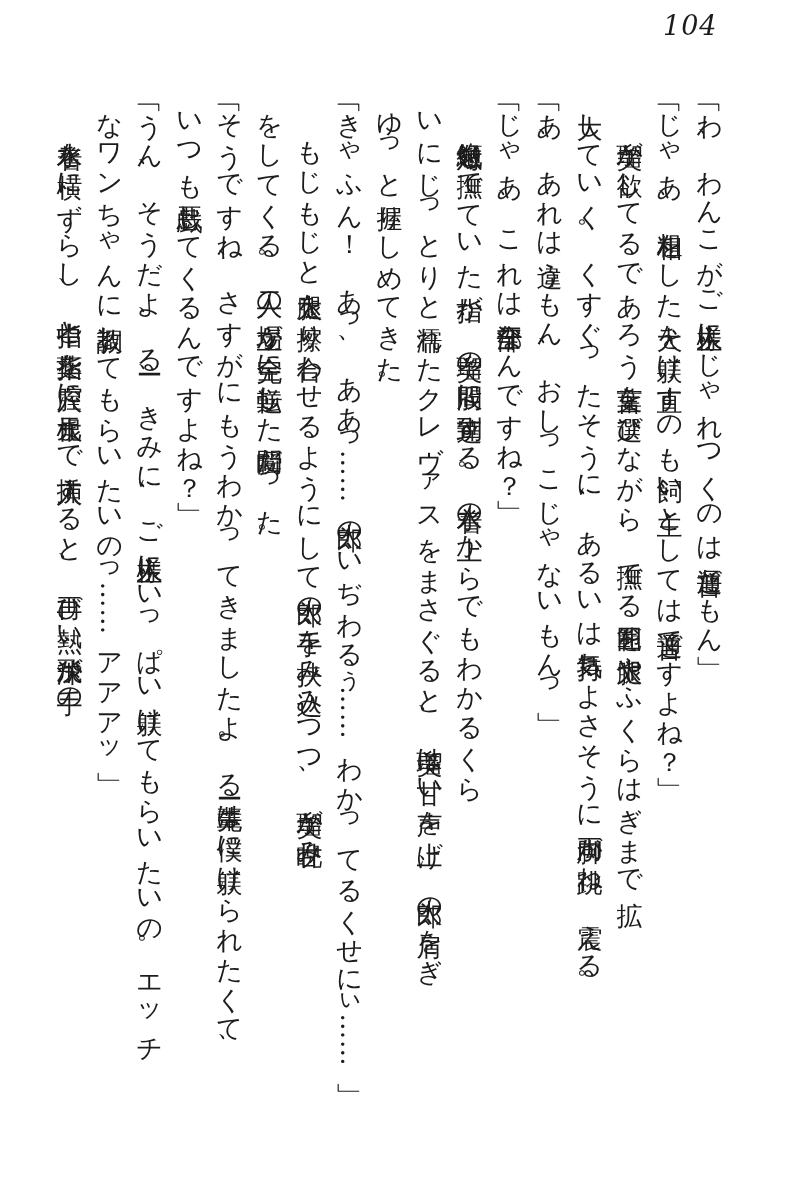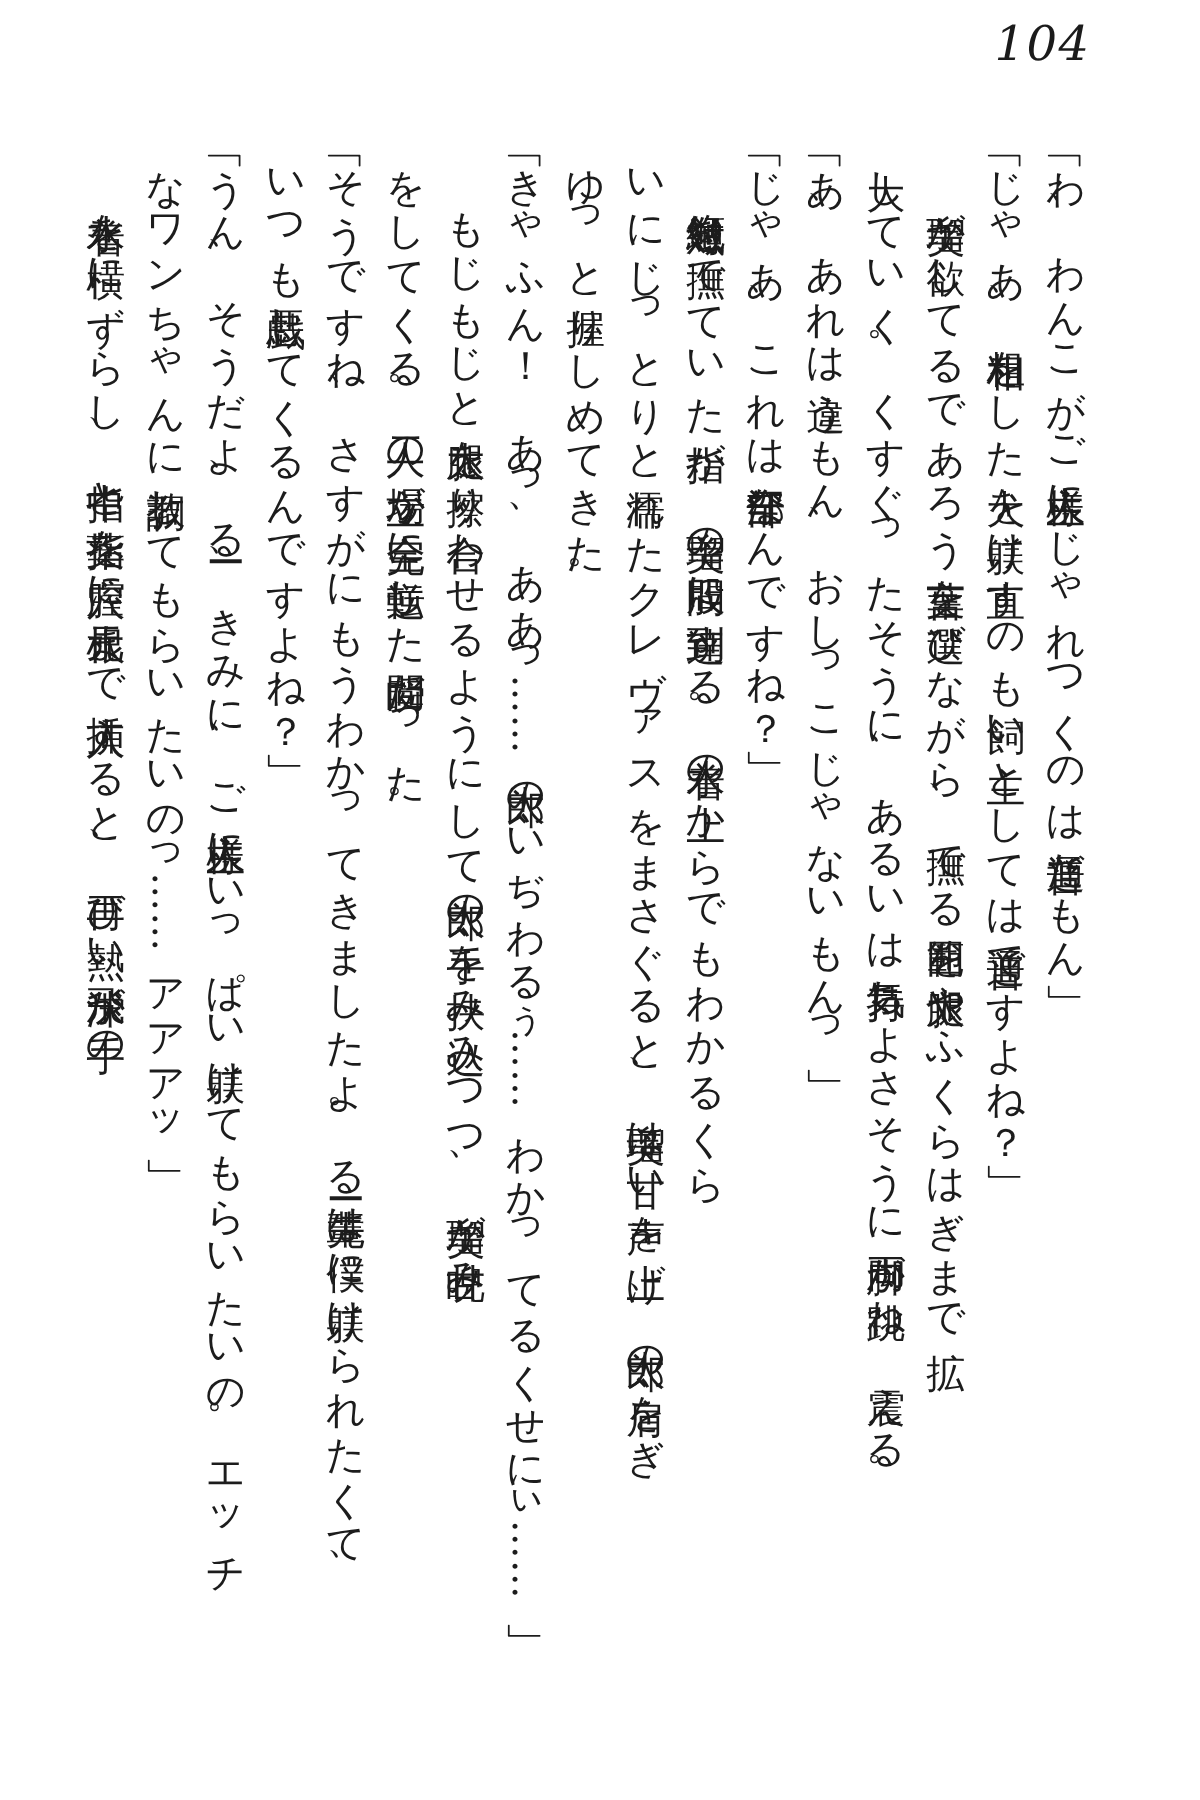--- a/index.html
+++ b/index.html
@@ -13,21 +13,21 @@
     height: 1200px;
     background: #ffffff;
     overflow: hidden;
     font-family: "DejaVu Serif", "Liberation Serif", serif;
   }
   .page-number {
     position: absolute;
     top: 10px;
     left: 663px;
     font-style: italic;
-    font-size: 32px;
+    font-size: 27px;
     letter-spacing: 1px;
     color: #1b1b1b;
     font-family: "DejaVu Serif", "Liberation Serif", serif;
   }
   .text-block {
     position: absolute;
     top: 95px;
     right: 70px;
     height: 1045px;
     writing-mode: vertical-rl;

